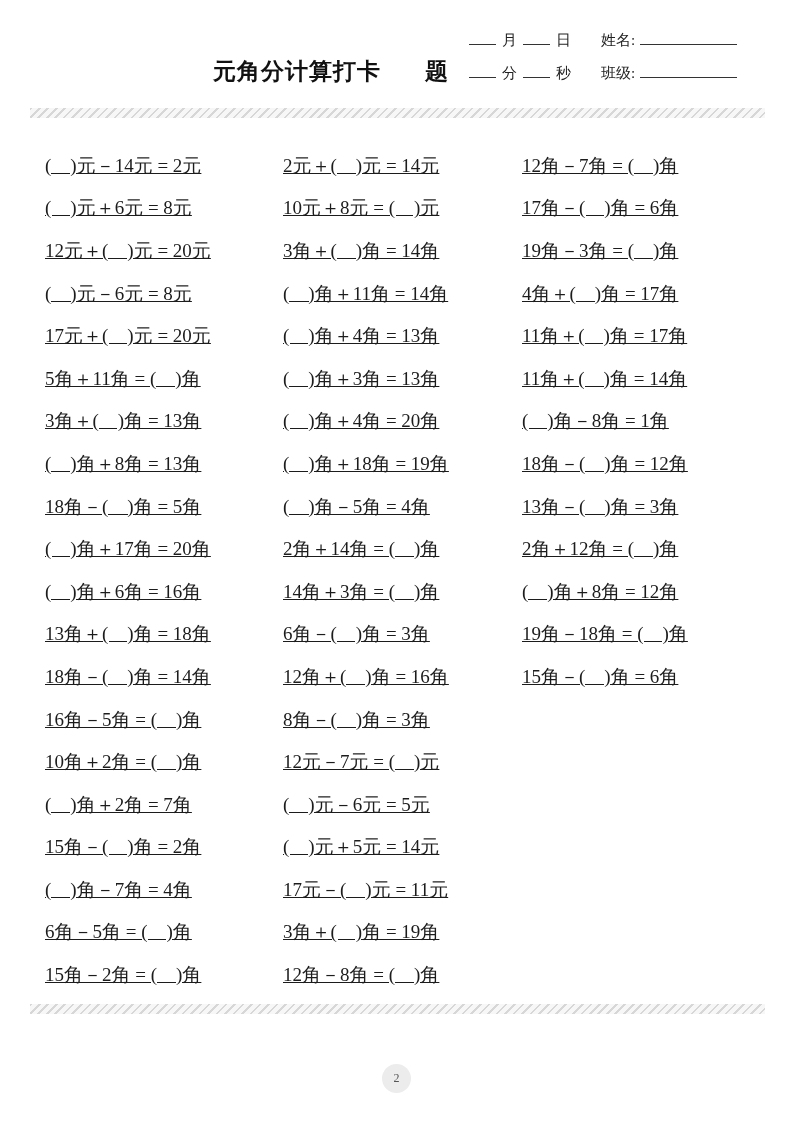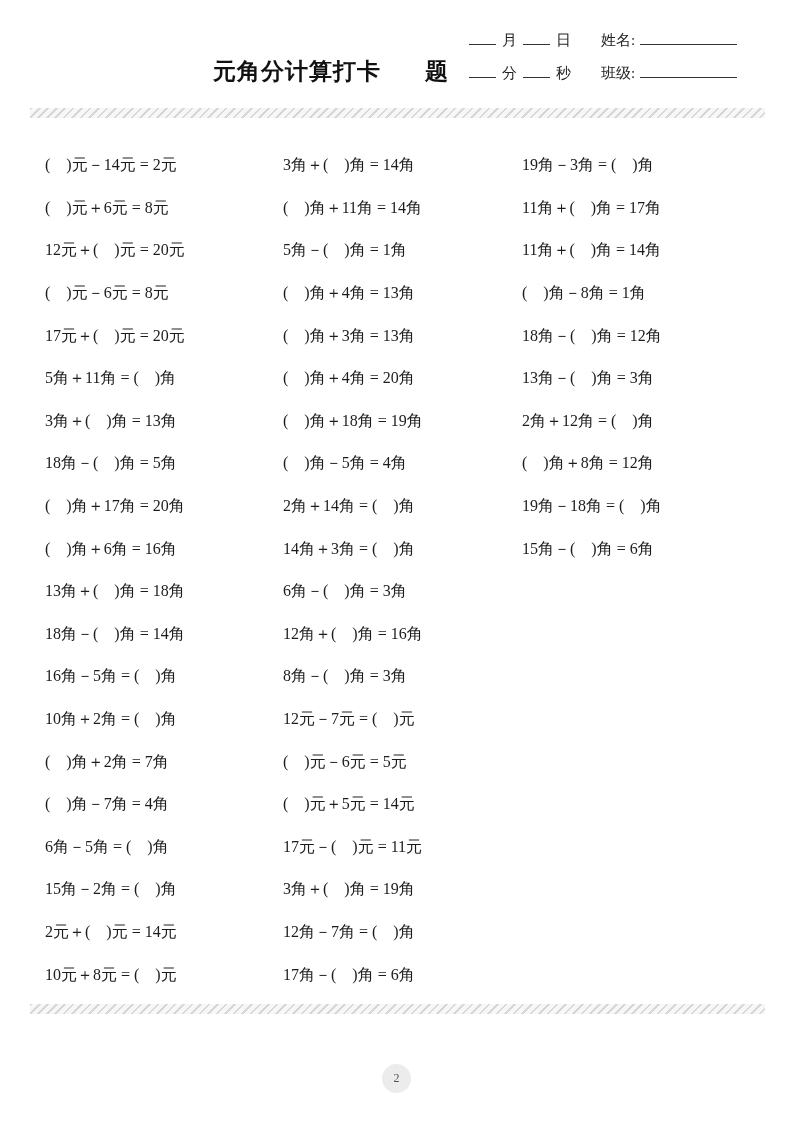--- a/index.html
+++ b/index.html
@@ -71,24 +71,25 @@
     left: 45px;
     top: 144px;
     right: 25px;
     display: grid;
     grid-auto-flow: column;
     grid-template-rows: repeat(20, 42.6px);
     grid-template-columns: 238px 239px 1fr;
     align-items: center;
   }
   .problem {
-    font-size: 16px;
+    font-size: 19px;
     color: #1c1c1c;
     white-space: nowrap;
     line-height: 1;
+    text-decoration: underline;
   }
 
   
   .page-num-circle {
     position: absolute;
     left: 382px;
     top: 1064px;
     width: 29px;
     height: 29px;
     border-radius: 50%;
@@ -135,54 +136,57 @@
   <div class="hatch bottom"></div>
 
   <div class="problems-grid">
       <div class="problem">(　)元－14元 = 2元</div>
       <div class="problem">(　)元＋6元 = 8元</div>
       <div class="problem">12元＋(　)元 = 20元</div>
       <div class="problem">(　)元－6元 = 8元</div>
       <div class="problem">17元＋(　)元 = 20元</div>
       <div class="problem">5角＋11角 = (　)角</div>
       <div class="problem">3角＋(　)角 = 13角</div>
+      <div class="problem">(　)角＋8角 = 13角</div>
       <div class="problem">18角－(　)角 = 5角</div>
       <div class="problem">(　)角＋17角 = 20角</div>
       <div class="problem">(　)角＋6角 = 16角</div>
       <div class="problem">13角＋(　)角 = 18角</div>
       <div class="problem">18角－(　)角 = 14角</div>
       <div class="problem">16角－5角 = (　)角</div>
       <div class="problem">10角＋2角 = (　)角</div>
       <div class="problem">(　)角＋2角 = 7角</div>
+      <div class="problem">15角－(　)角 = 2角</div>
       <div class="problem">(　)角－7角 = 4角</div>
       <div class="problem">6角－5角 = (　)角</div>
       <div class="problem">15角－2角 = (　)角</div>
       <div class="problem">2元＋(　)元 = 14元</div>
       <div class="problem">10元＋8元 = (　)元</div>
       <div class="problem">3角＋(　)角 = 14角</div>
       <div class="problem">(　)角＋11角 = 14角</div>
-      <div class="problem">5角－(　)角 = 1角</div>
       <div class="problem">(　)角＋4角 = 13角</div>
       <div class="problem">(　)角＋3角 = 13角</div>
       <div class="problem">(　)角＋4角 = 20角</div>
       <div class="problem">(　)角＋18角 = 19角</div>
       <div class="problem">(　)角－5角 = 4角</div>
       <div class="problem">2角＋14角 = (　)角</div>
       <div class="problem">14角＋3角 = (　)角</div>
       <div class="problem">6角－(　)角 = 3角</div>
       <div class="problem">12角＋(　)角 = 16角</div>
       <div class="problem">8角－(　)角 = 3角</div>
       <div class="problem">12元－7元 = (　)元</div>
       <div class="problem">(　)元－6元 = 5元</div>
       <div class="problem">(　)元＋5元 = 14元</div>
       <div class="problem">17元－(　)元 = 11元</div>
       <div class="problem">3角＋(　)角 = 19角</div>
+      <div class="problem">12角－8角 = (　)角</div>
       <div class="problem">12角－7角 = (　)角</div>
       <div class="problem">17角－(　)角 = 6角</div>
       <div class="problem">19角－3角 = (　)角</div>
+      <div class="problem">4角＋(　)角 = 17角</div>
       <div class="problem">11角＋(　)角 = 17角</div>
       <div class="problem">11角＋(　)角 = 14角</div>
       <div class="problem">(　)角－8角 = 1角</div>
       <div class="problem">18角－(　)角 = 12角</div>
       <div class="problem">13角－(　)角 = 3角</div>
       <div class="problem">2角＋12角 = (　)角</div>
       <div class="problem">(　)角＋8角 = 12角</div>
       <div class="problem">19角－18角 = (　)角</div>
       <div class="problem">15角－(　)角 = 6角</div>
     </div>

